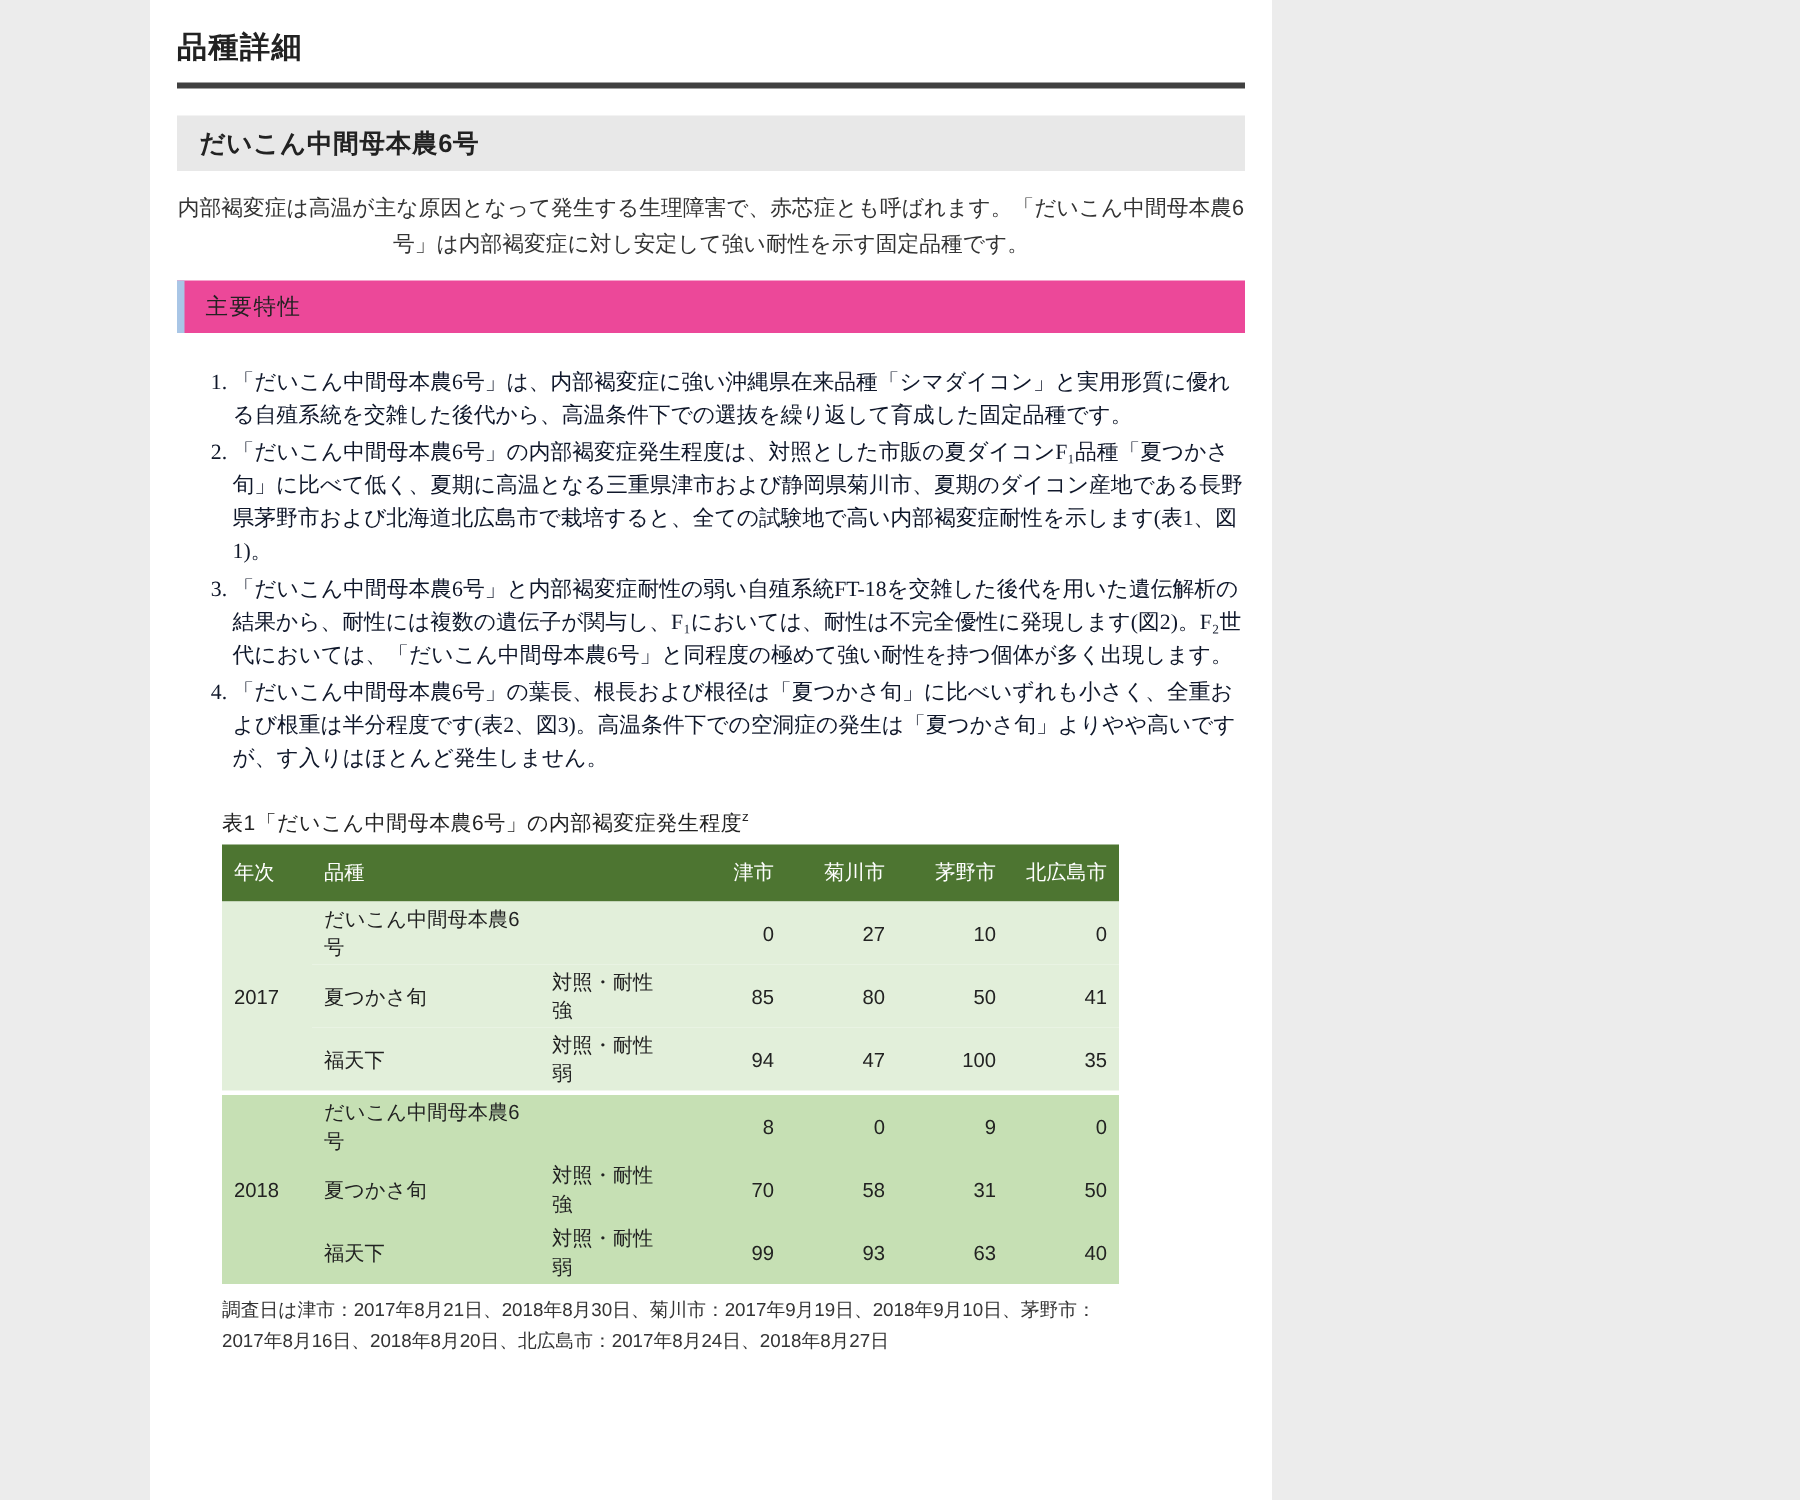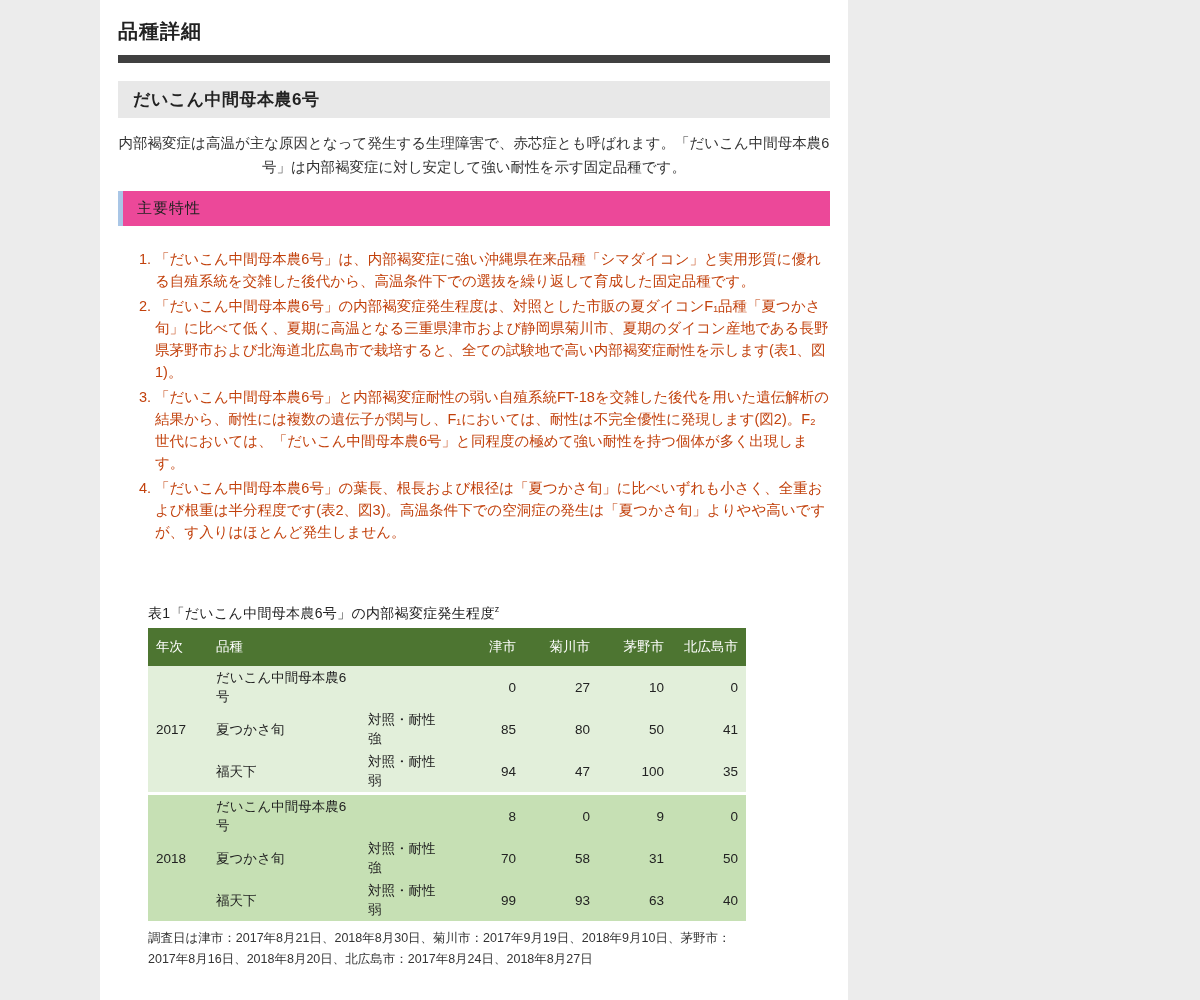--- a/index.html
+++ b/index.html
@@ -14,21 +14,21 @@
     margin-left:100px;
     background:#ffffff;
     padding:0 18px;
     overflow:hidden;
   }
   .page-title {
     margin-top:18px;
     font-size:20px; font-weight:bold; color:#222;
     letter-spacing:1px;
     padding-bottom:10px;
-    border-bottom:8px solid #404040;
+    border-bottom:4px solid #404040;
   }
   .variety-heading {
     margin-top:18px;
     background:#e8e8e8;
     padding:7px 15px;
     font-size:17px; font-weight:bold; color:#222;
     letter-spacing:0.5px;
   }
   .intro {
     margin-top:13px;
@@ -38,24 +38,24 @@
     margin-top:12px;
     background:#ec4899;
     border-left:5px solid #a9c6e6;
     padding:8px 14px;
     font-size:15px; font-weight:normal; color:#222;
     letter-spacing:1px;
   }
   ol.features {
     margin:22px 0 0 0;
     padding-left:37px;
-    font-size:14.5px; line-height:22px; color:#c2410c;
+    font-size:14.5px; line-height:22px; color:#0f172a;font-family:Liberation Serif, serif;
   }
   ol.features li { margin-bottom:3px; }
-  .table-section { margin-left:30px; margin-top:62px; }
+  .table-section { margin-left:30px; margin-top:23px; }
   .table-caption {
     font-size:14px; color:#222; margin-bottom:5px; letter-spacing:0.3px;
   }
   sup { font-size:9px; vertical-align:super; line-height:0; }
   table.t1 {
     border-collapse:collapse;
     width:598px;
     font-size:13.5px;
     color:#222;
   }

